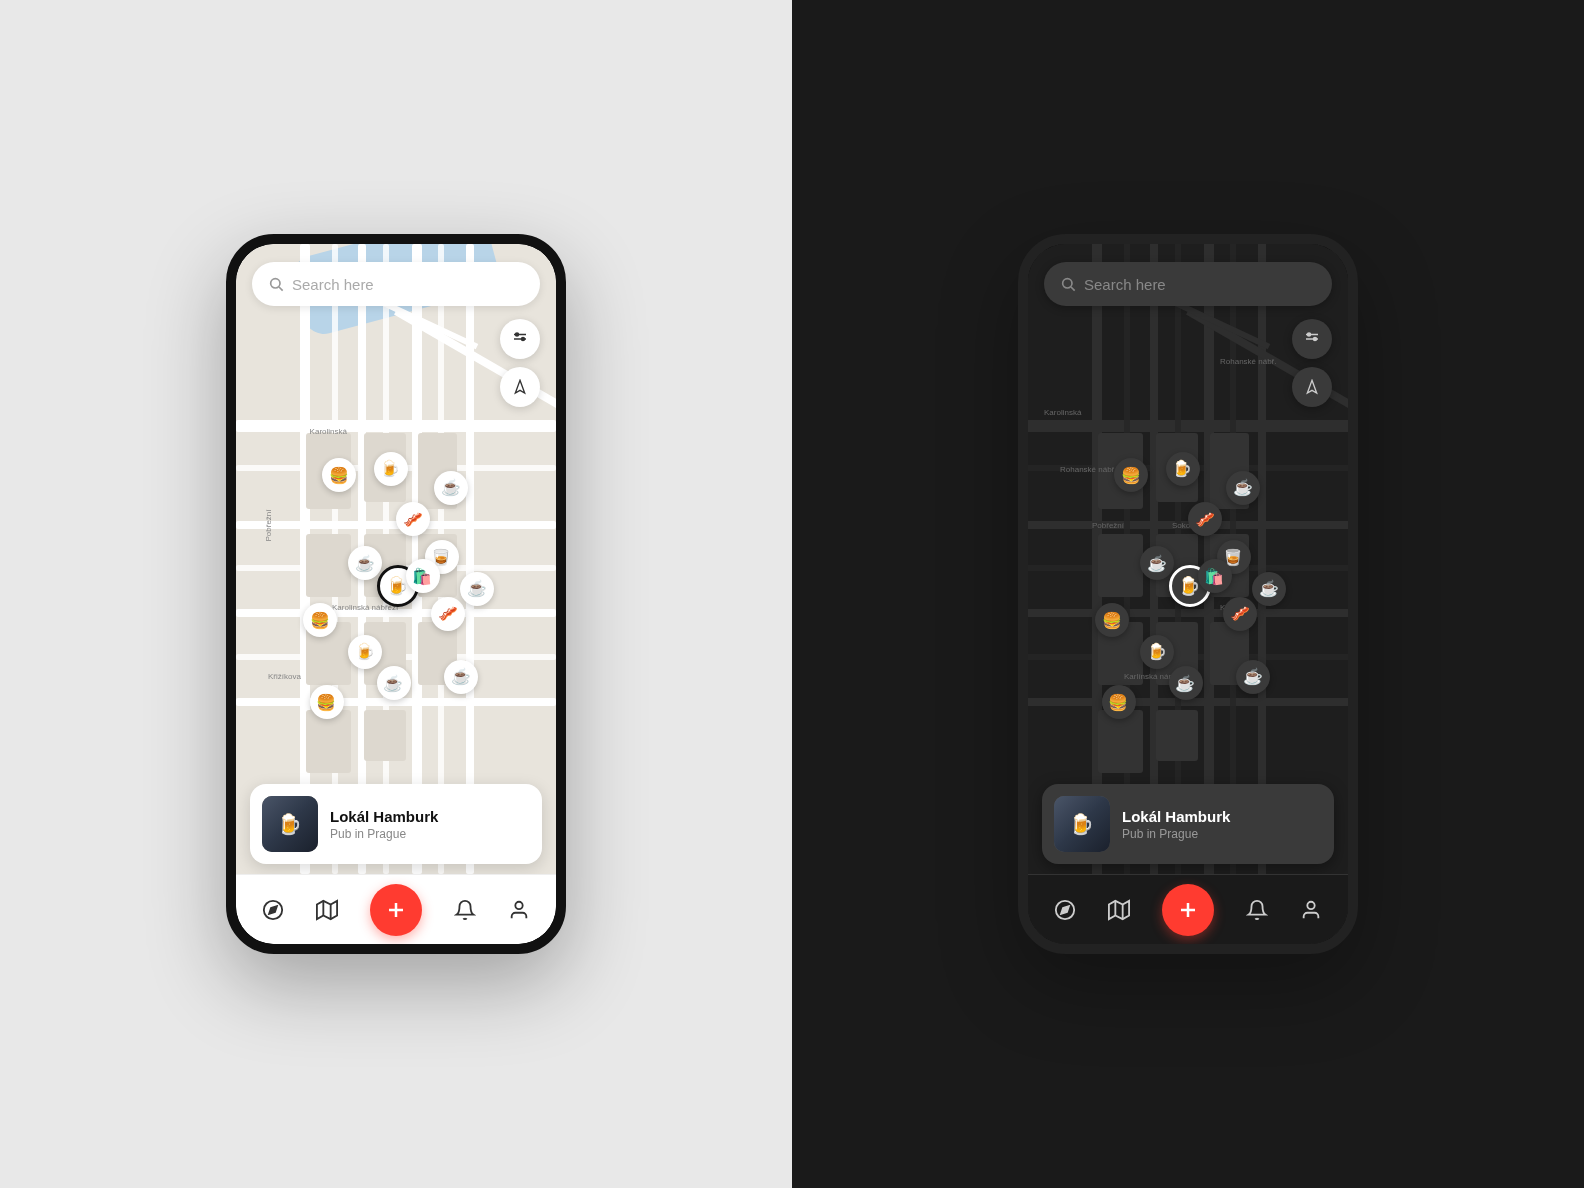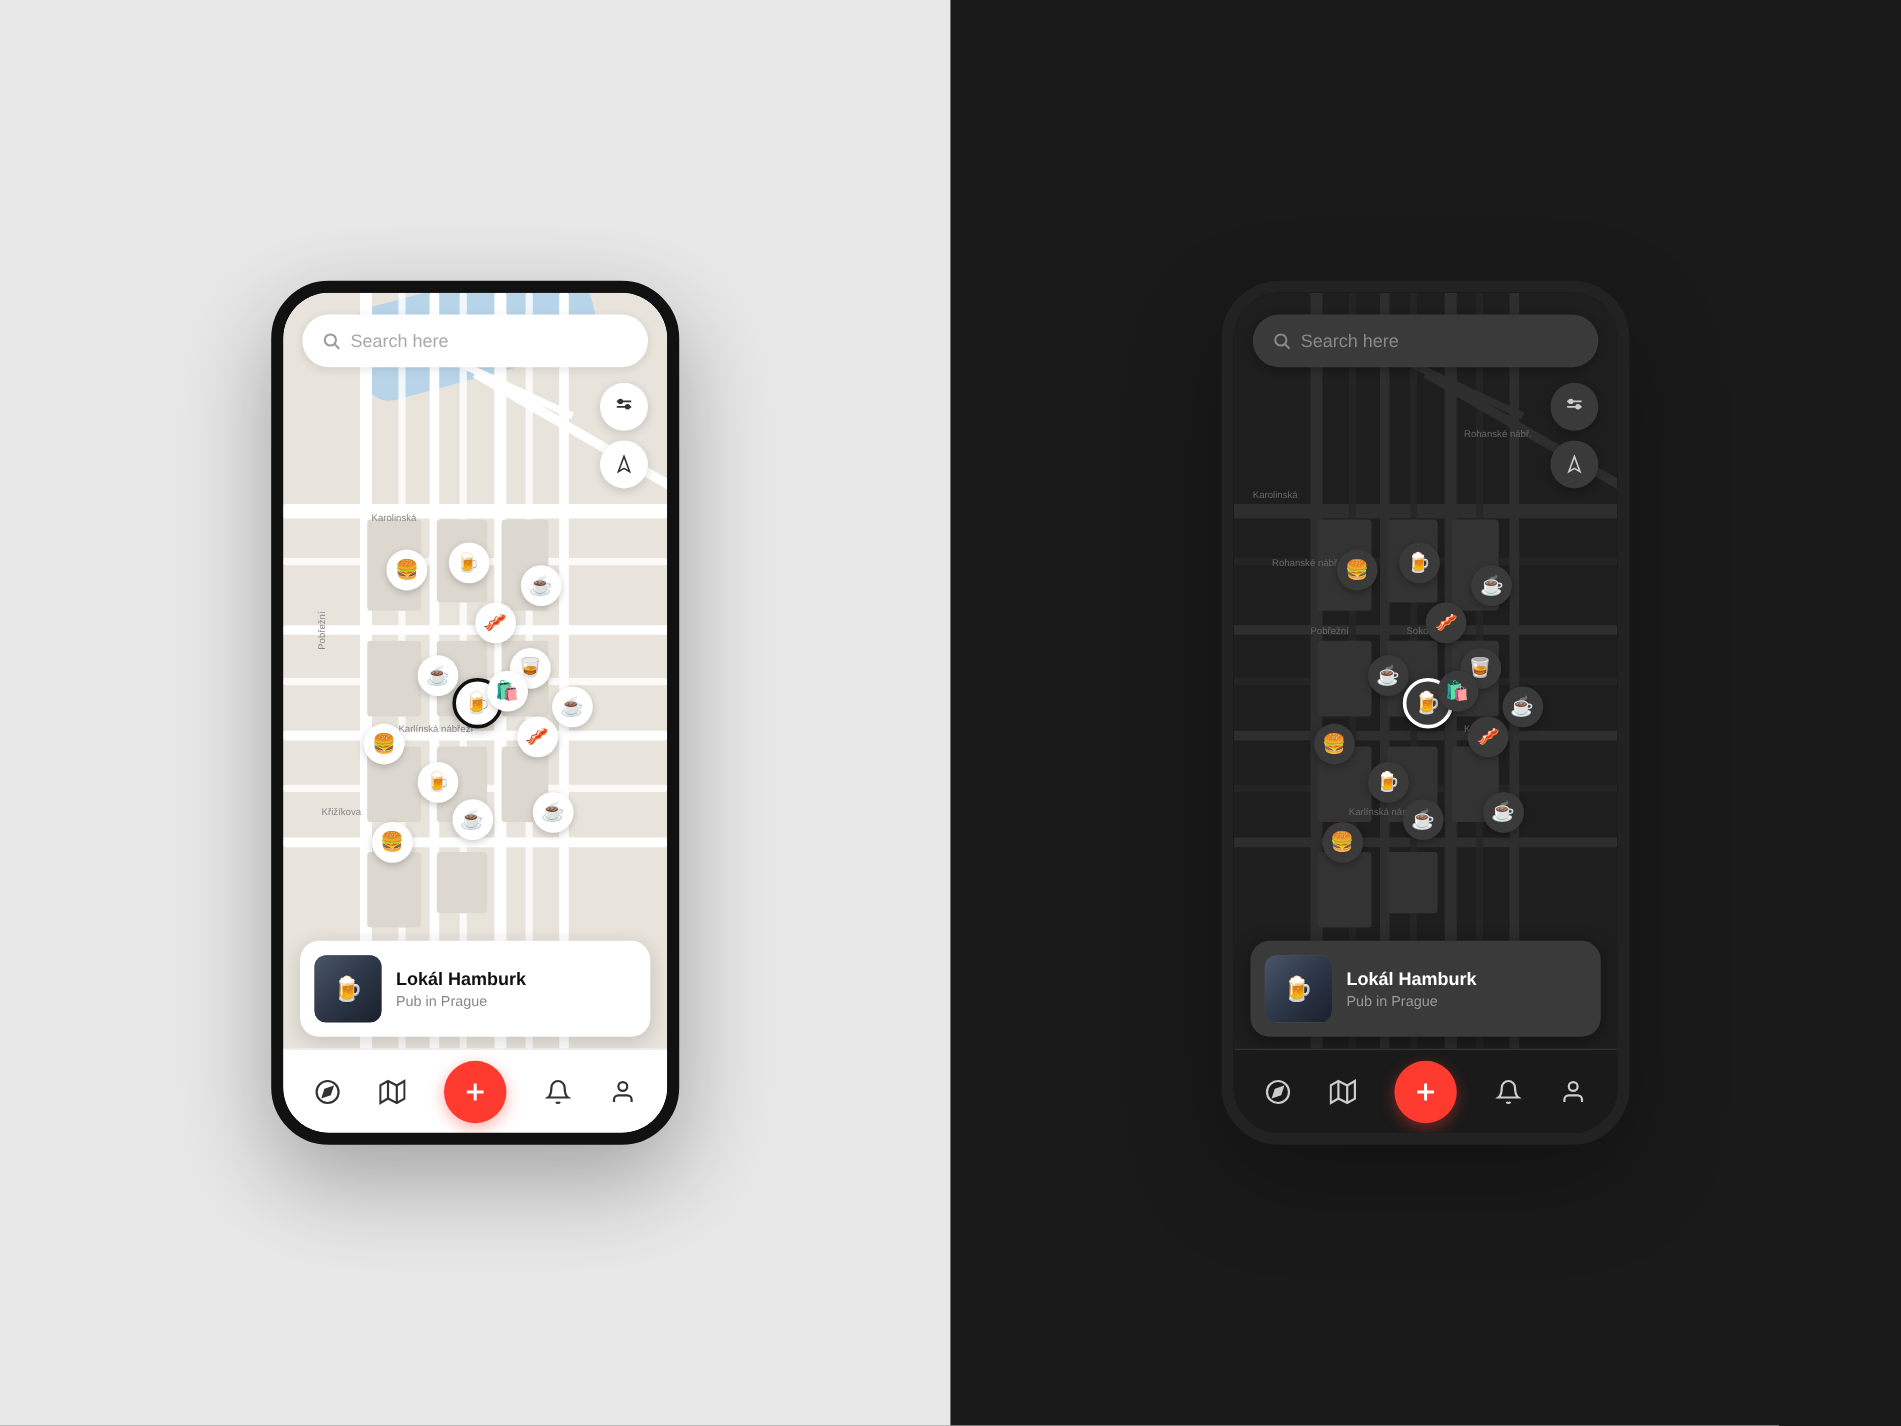--- a/index.html
+++ b/index.html
@@ -467,21 +467,21 @@
           <div class="block-light" style="top:46%; left:40%; width:13%; height:10%;"></div>
           <div class="block-light" style="top:46%; left:57%; width:12%; height:10%;"></div>
           <div class="block-light" style="top:60%; left:22%; width:14%; height:10%;"></div>
           <div class="block-light" style="top:60%; left:40%; width:13%; height:10%;"></div>
           <div class="block-light" style="top:60%; left:57%; width:12%; height:10%;"></div>
           <div class="block-light" style="top:74%; left:22%; width:14%; height:10%;"></div>
           <div class="block-light" style="top:74%; left:40%; width:13%; height:8%;"></div>
 
           <div class="map-label-light" style="top:29%; left:23%;">Karolinská</div>
           <div class="map-label-light" style="top:44%; left:5%; transform:rotate(-90deg);">Pobřežní</div>
-          <div class="map-label-light" style="top:57%; left:30%;">Karlínská nábřeží</div>
+          <div class="map-label-light" style="top:57%; left:30%;">Karolinská nábřeží</div>
           <div class="map-label-light" style="top:68%; left:10%;">Křižíkova</div>
 
           <div class="map-pin" style="top:34%; left:27%;">
             <div class="pin-circle-light">🍔</div>
           </div>
           <div class="map-pin" style="top:33%; left:43%;">
             <div class="pin-circle-light">🍺</div>
           </div>
           <div class="map-pin" style="top:36%; left:62%;">
             <div class="pin-circle-light">☕</div>

